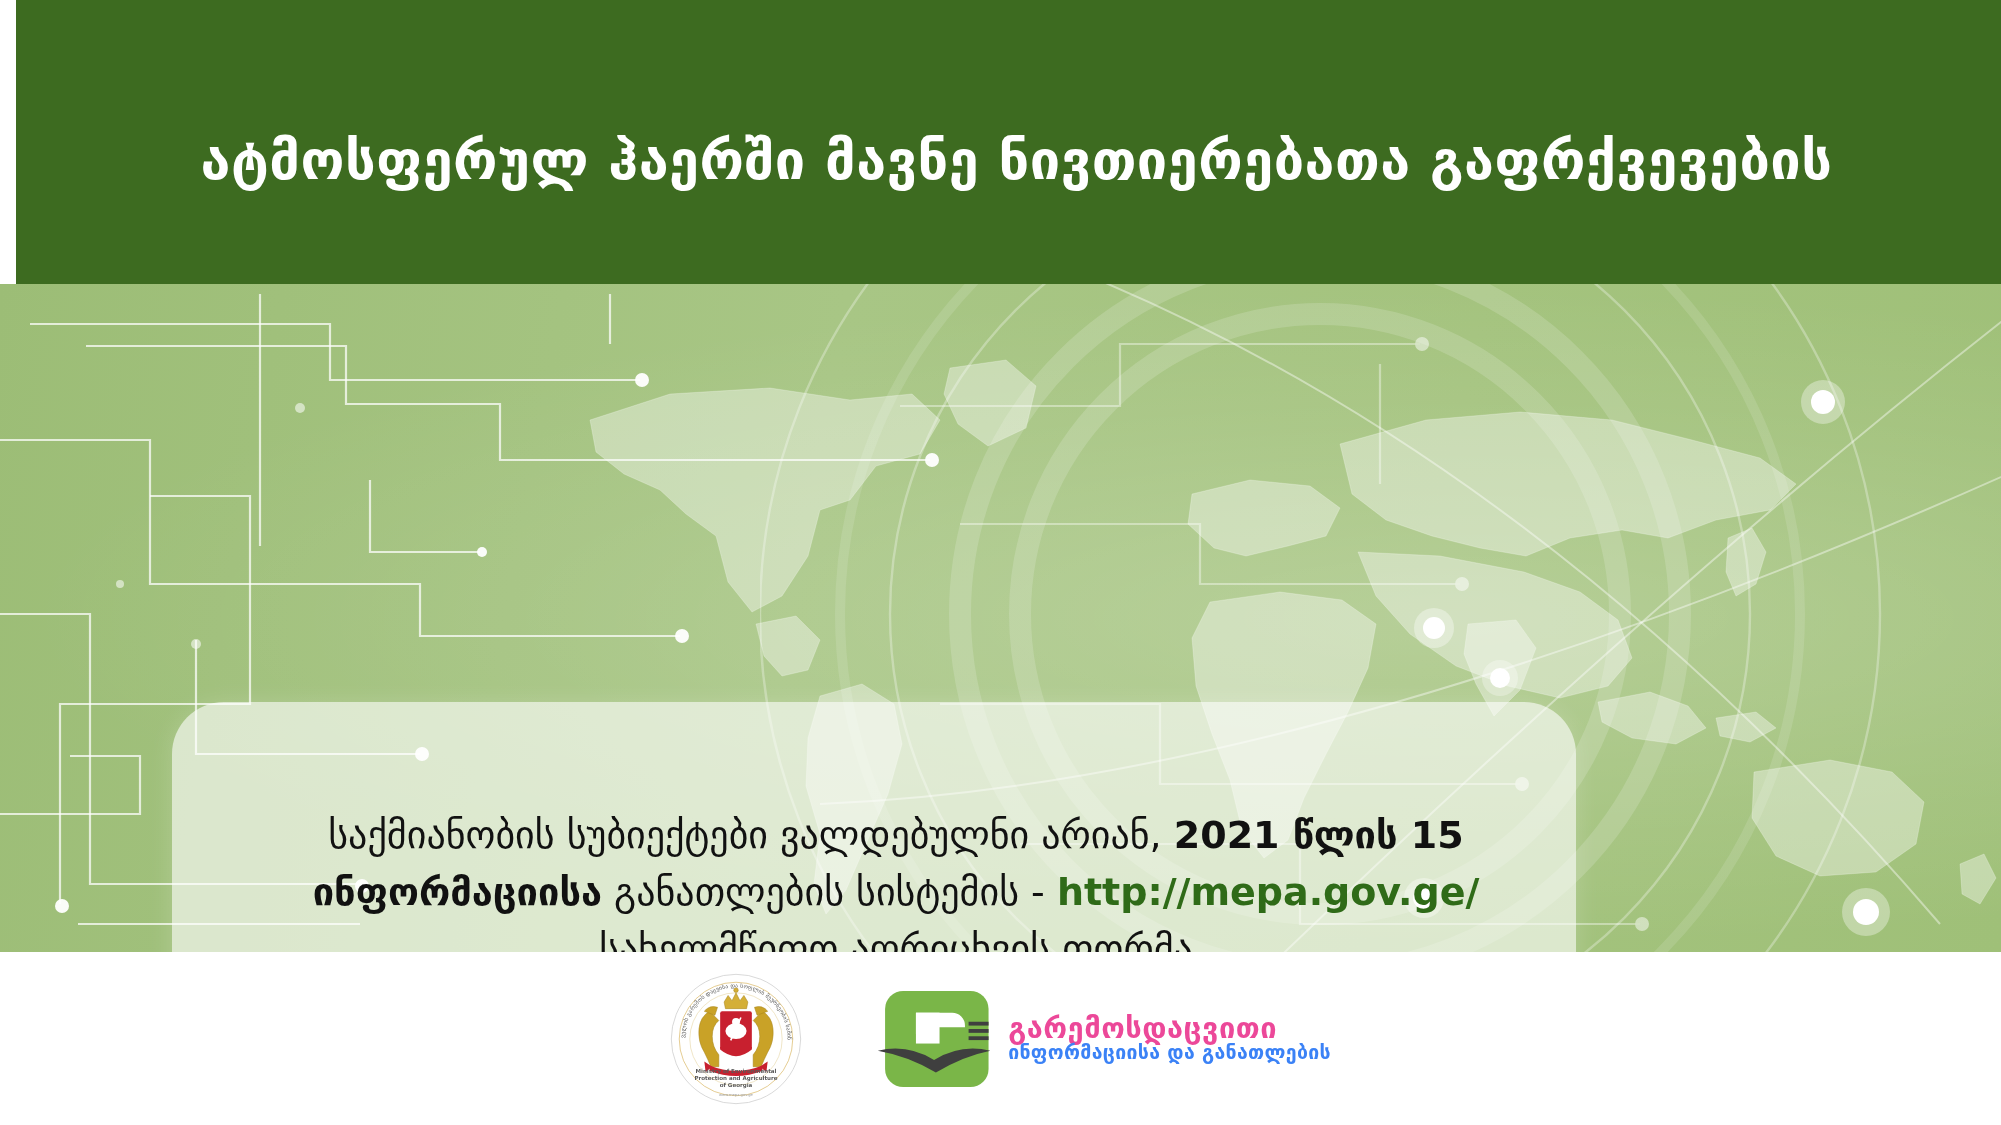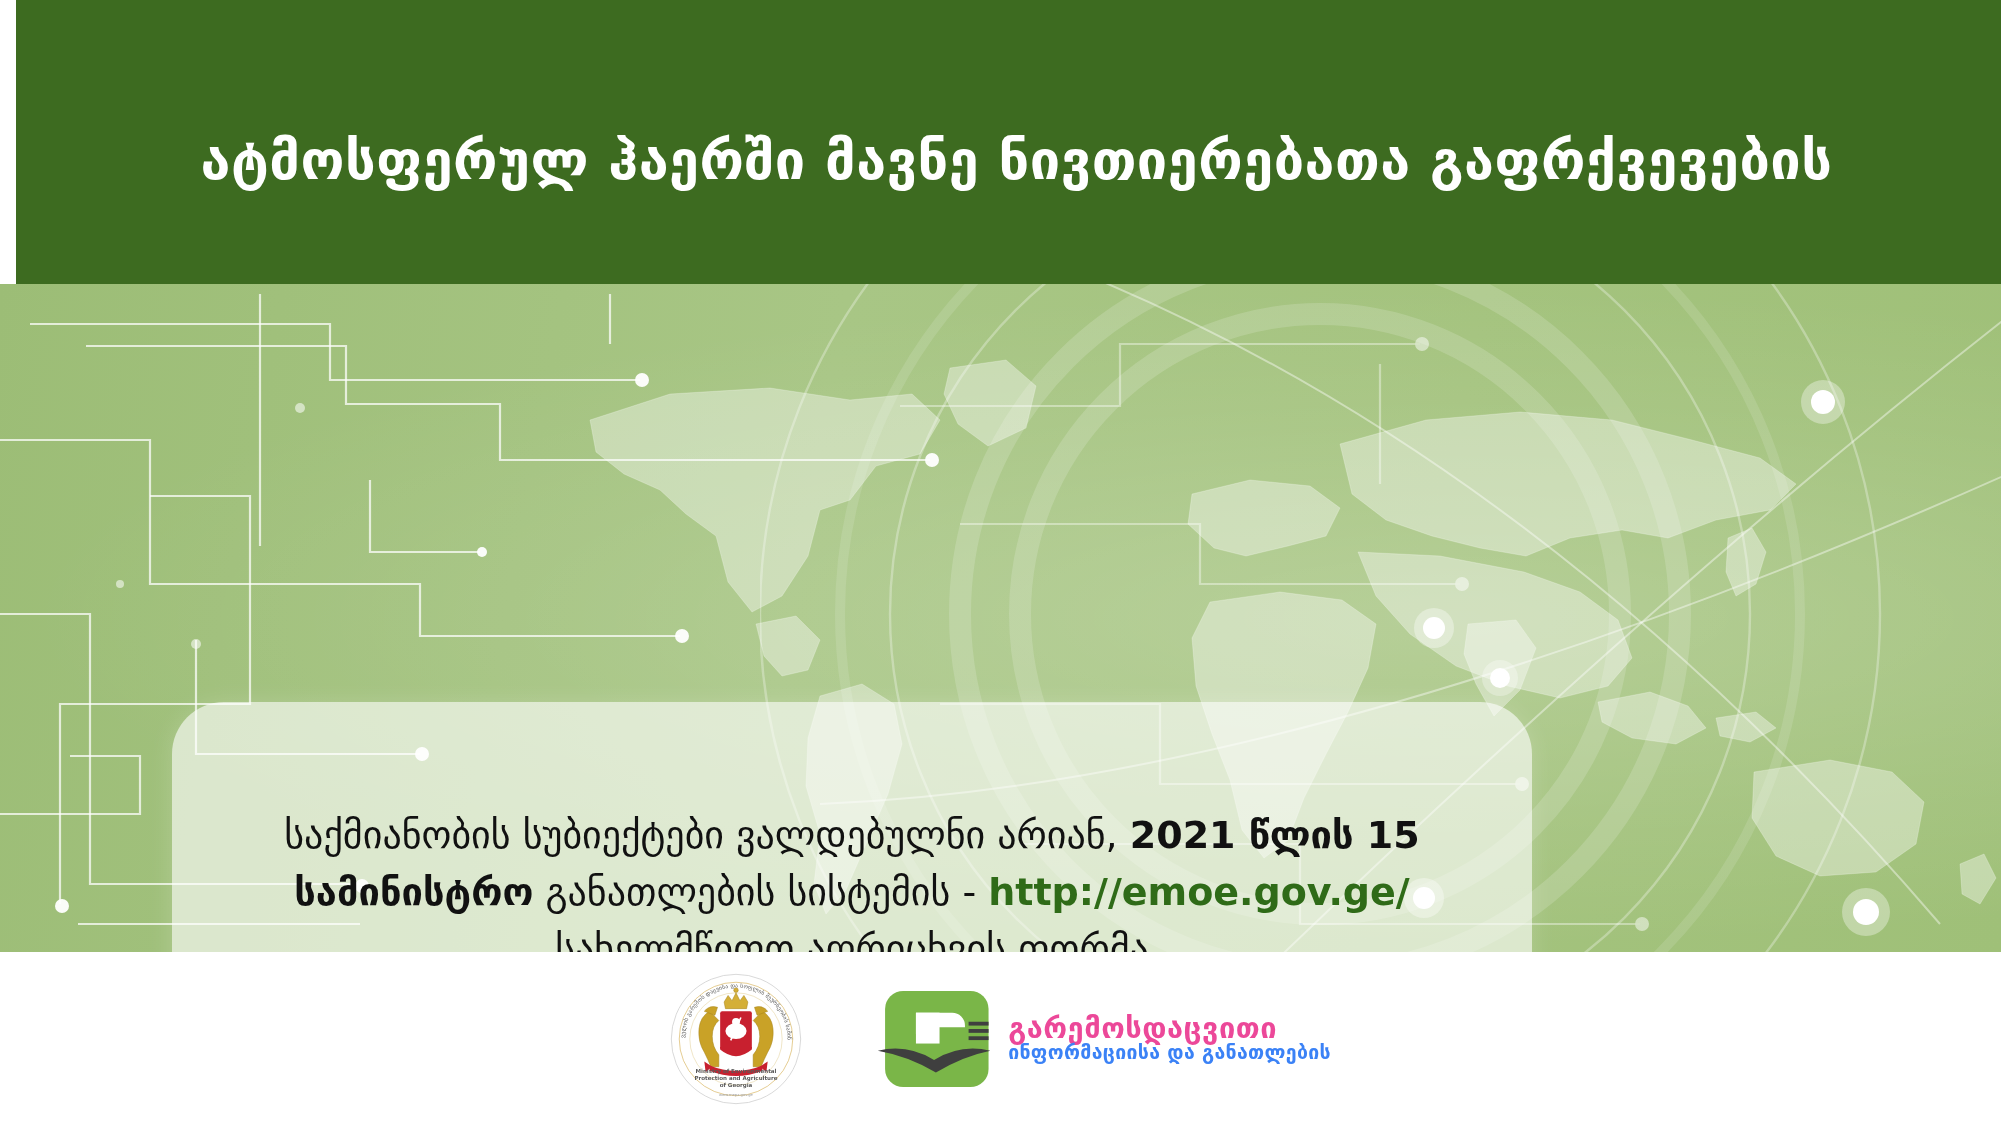--- a/index.html
+++ b/index.html
@@ -79,20 +79,21 @@
     left: 172px;
     top: 418px;
     width: 1360px;
     height: 380px;
     border-radius: 52px;
     background: rgba(255,255,255,0.62);
     box-shadow: 0 2px 24px rgba(255,255,255,0.18);
     display: flex;
     align-items: center;
     justify-content: center;
+    padding-left: 44px;
   }
   .card-text {
     text-align: center;
     color: #111111;
     font-size: 38px;
     line-height: 1.5;
     padding: 0 60px;
   }
   .card-text .ln { white-space: nowrap; display: block; }
   .bold { font-weight: 700; color: #111111; }
@@ -241,21 +242,21 @@
         <circle cx="1866" cy="628" r="24" fill="#ffffff" fill-opacity="0.35"></circle>
         <circle cx="1866" cy="628" r="13" fill="#ffffff"></circle>
       </g>
     </svg>
 
     <div class="body-vign"></div>
 
     <div class="card">
       <div class="card-text">
         <span class="ln"><span>საქმიანობის სუბიექტები ვალდებულნი არიან, </span><span class="bold">2021 წლის 15</span></span>
-        <span class="ln"><span class="bold">სამინისტრო</span><span> განათლების სისტემის - </span><span class="url">http://emoe.gov.ge/</span></span>
+        <span class="ln"><span class="bold">ინფორმაციისა</span><span> განათლების სისტემის - </span><span class="url">http://mepa.gov.ge/</span></span>
         <span class="ln">სახელმწიფო აღრიცხვის ფორმა</span>
       </div>
     </div>
   </div>
 
   <div class="footer">
 
     <svg class="logo-seal" viewBox="0 0 200 200">
       <circle cx="100" cy="100" r="98" fill="#ffffff" stroke="#cfcfcf" stroke-width="1.2"></circle>
       <circle cx="100" cy="100" r="86" fill="none" stroke="#d8b35a" stroke-width="1"></circle>

